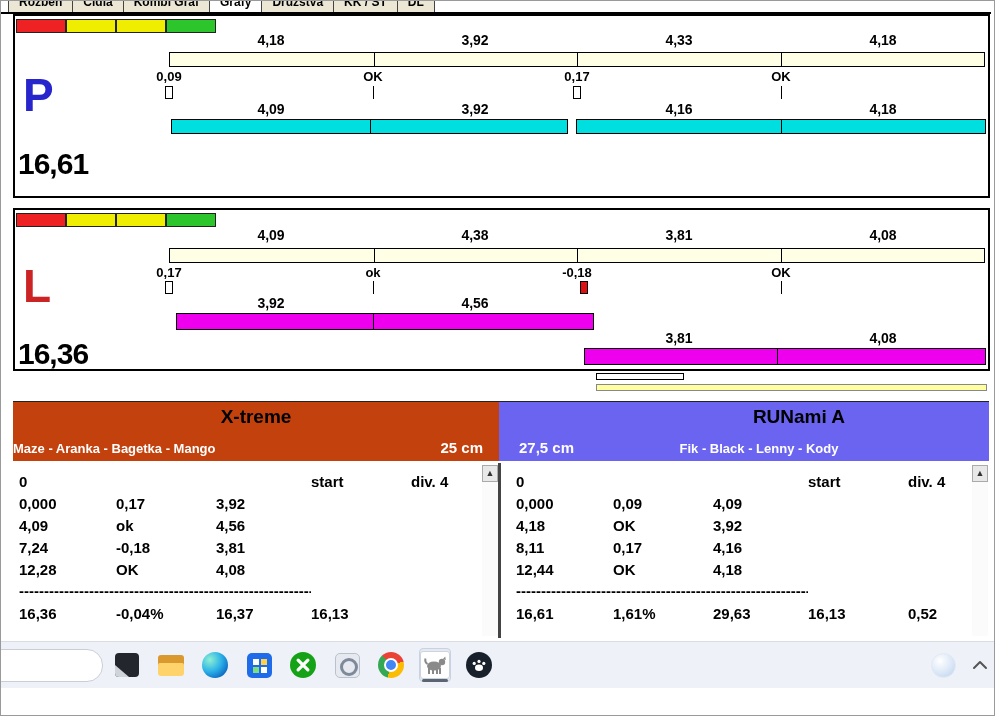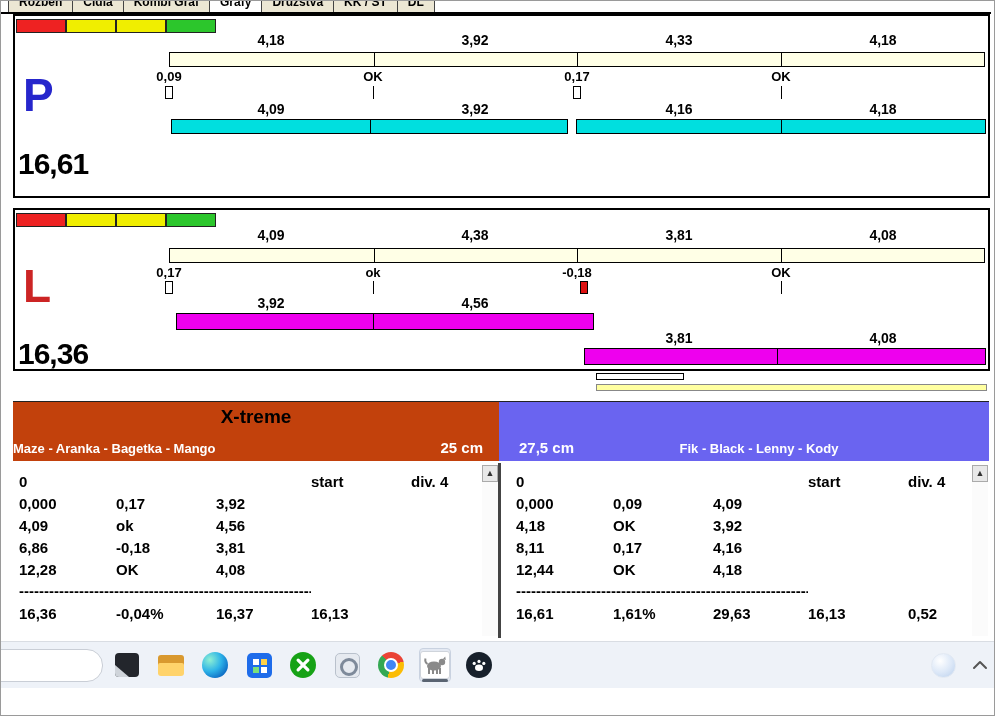--- a/index.html
+++ b/index.html
@@ -236,20 +236,21 @@
 
   <div class="strip1"></div>
   <div class="strip2"></div>
 
   <div class="hdr" id="hdrL">
     <div class="team">X-treme</div>
     <div class="dogs">Maze - Aranka - Bagetka - Mango</div>
     <div class="hheight">25 cm</div>
   </div>
   <div class="hdr" id="hdrR">
+    <div class="team">RUNami A</div>
     <div class="dogs">Fik - Black - Lenny - Kody</div>
     <div class="hheight">27,5 cm</div>
   </div>
 
   <div class="tbl" id="tableL">
     <div class="trow" style="top:8px">
       <span class="c1">0</span>
       <span class="c2"></span>
       <span class="c3"></span>
       <span class="c4">start</span>
@@ -259,21 +260,21 @@
       <span class="c1">0,000</span>
       <span class="c2">0,17</span>
       <span class="c3">3,92</span>
     </div>
     <div class="trow" style="top:52px">
       <span class="c1">4,09</span>
       <span class="c2">ok</span>
       <span class="c3">4,56</span>
     </div>
     <div class="trow" style="top:74px">
-      <span class="c1">6,86</span>
+      <span class="c1">7,24</span>
       <span class="c2">-0,18</span>
       <span class="c3">3,81</span>
     </div>
     <div class="trow" style="top:96px">
       <span class="c1">12,28</span>
       <span class="c2">OK</span>
       <span class="c3">4,08</span>
     </div>
     <div class="dash">------------------------------------------------------------</div>
     <div class="trow" style="top:140px">

